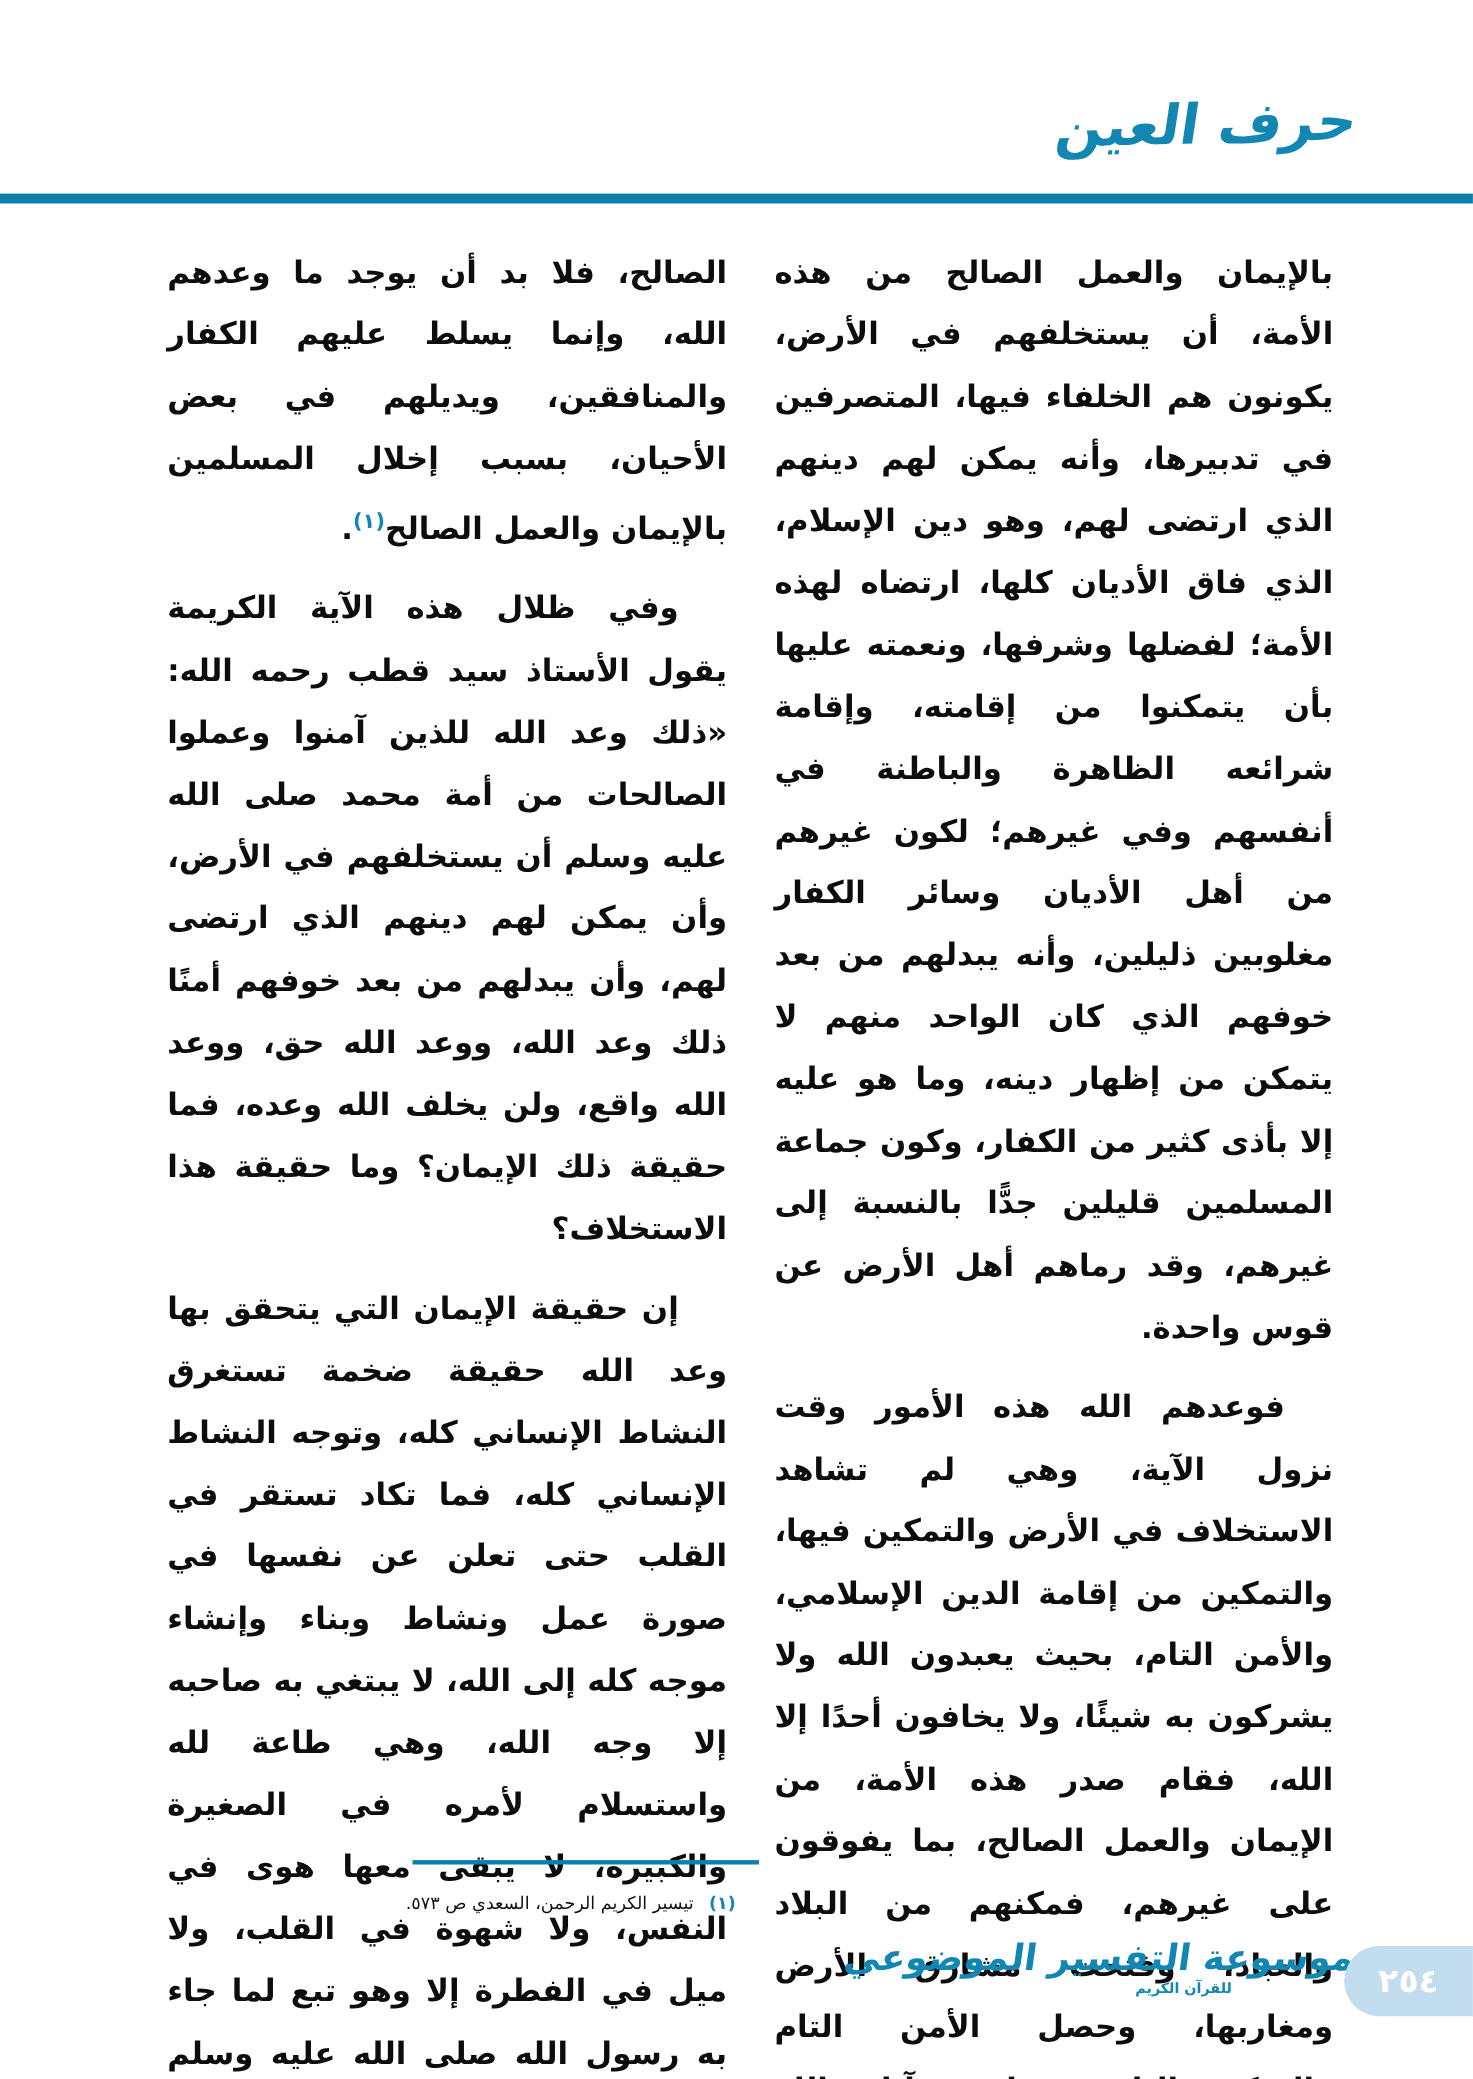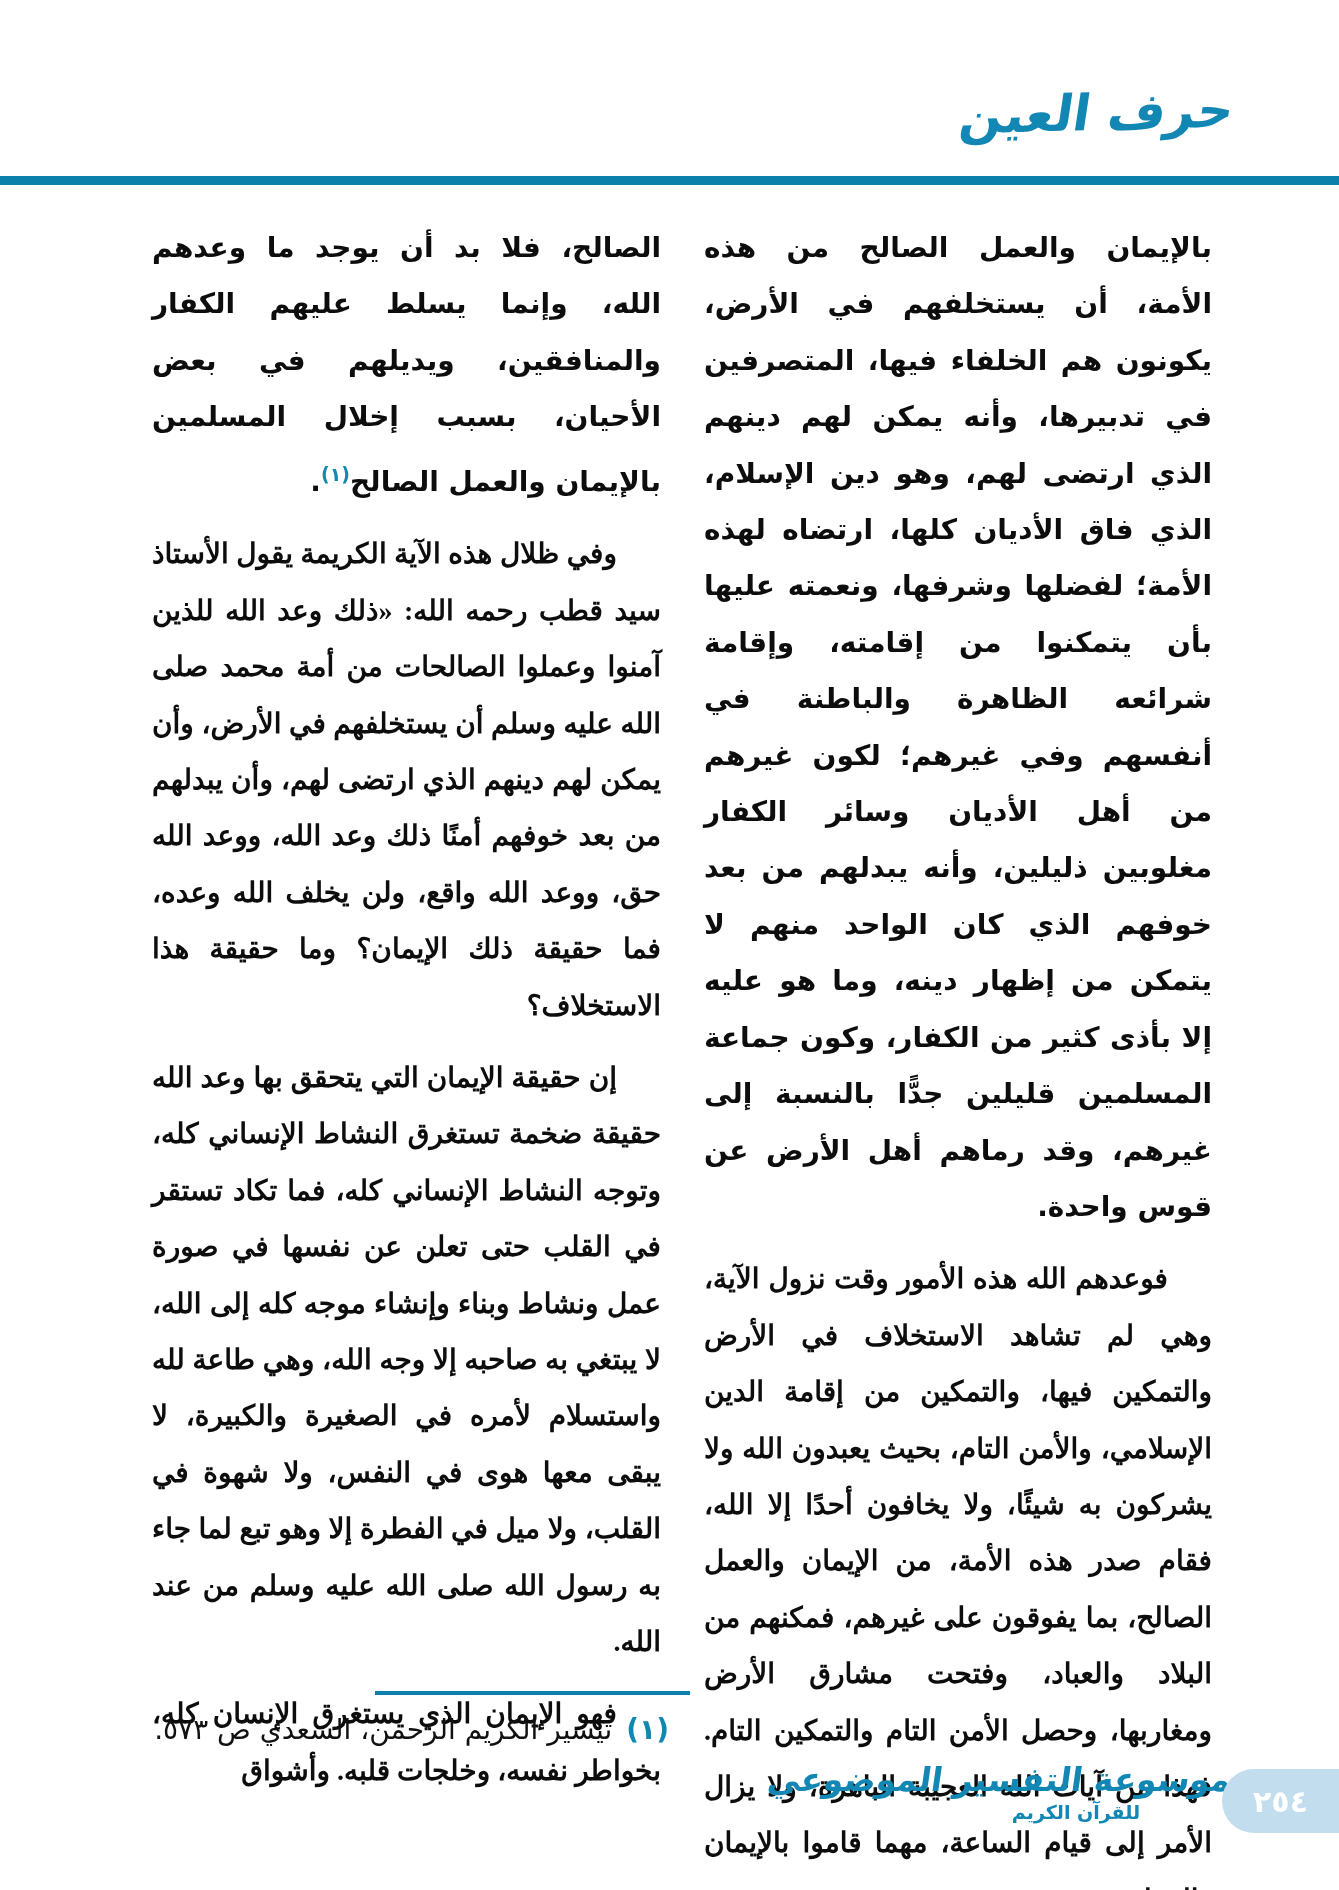--- a/index.html
+++ b/index.html
@@ -39,21 +39,21 @@
   
   .col {
     position: absolute;
     top: 204px;
     font-size: 28px;
     line-height: 56.4px;
     font-weight: bold;
     text-align: justify;
   }
   .col p { margin: 16px; }
-  .col p.indent { text-indent: 44px; font-family: Liberation Serif, serif; }
+  .col p.indent { text-indent: 44px; }
   .col-right { right: 111px; width: 540px; }
   .col-left  { left: 136px;  width: 541px; }
 
   .footnote-ref {
     color: #1187b2;
     font-size: 19px;
     vertical-align: super;
     font-weight: bold;
   }
 
@@ -66,21 +66,21 @@
     height: 4px;
     background: #0a80aa;
   }
   .footnote {
     position: absolute;
     top: 1708px;
     left: 136px;
     width: 541px;
     padding-right: 8px;
     box-sizing: border-box;
-    font-size: 28px;
+    font-size: 16px;
     line-height: 44px;
     text-align: right;
     color: #111111;
   }
   .footnote .footnote-marker {
     color: #1187b2;
     font-weight: bold;
     margin-left: 14px;
   }
 
@@ -95,21 +95,21 @@
     line-height: 1.1;
   }
   .logo-line1 {
     font-size: 33px;
     font-weight: bold;
     transform: skewX(-8deg);
     white-space: nowrap;
     letter-spacing: -1px;
   }
   .logo-line2 {
-    font-size: 19px;
+    font-size: 13px;
     font-weight: bold;
     margin-top: 4px;
   }
   .page-badge {
     position: absolute;
     top: 1769px;
     right: 0;
     width: 117px;
     height: 64px;
     background: #c2ddee;

